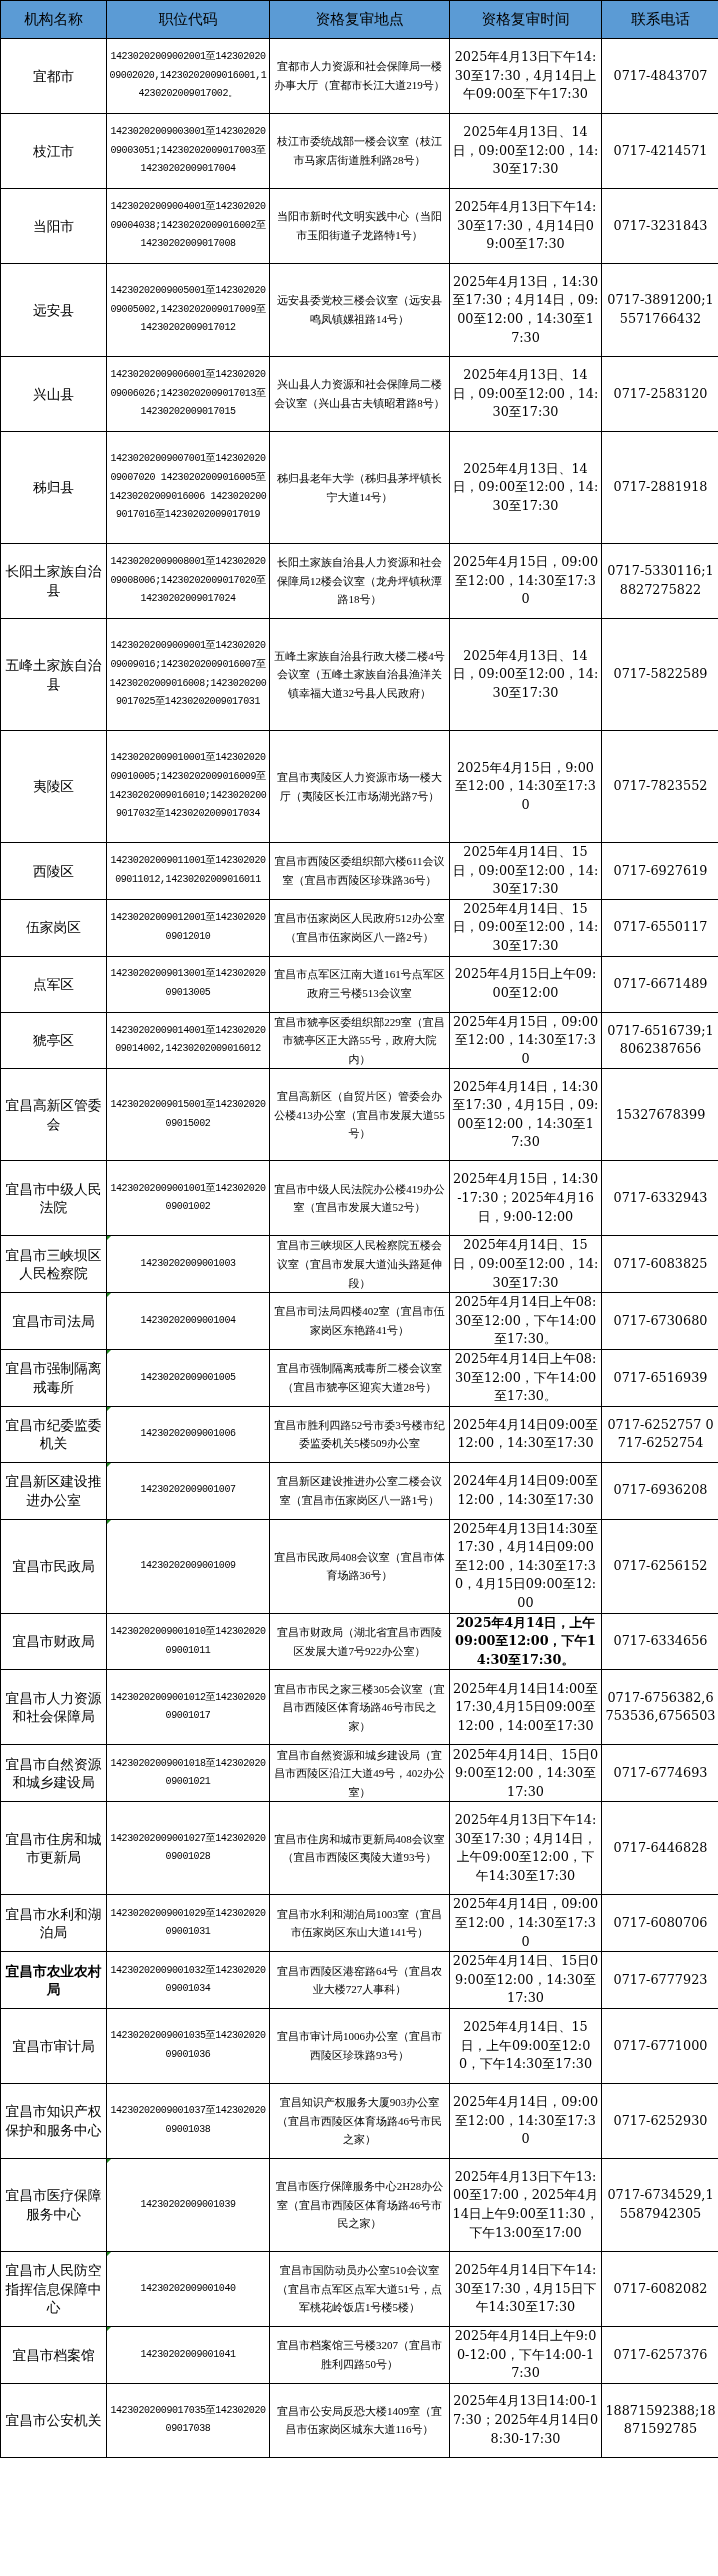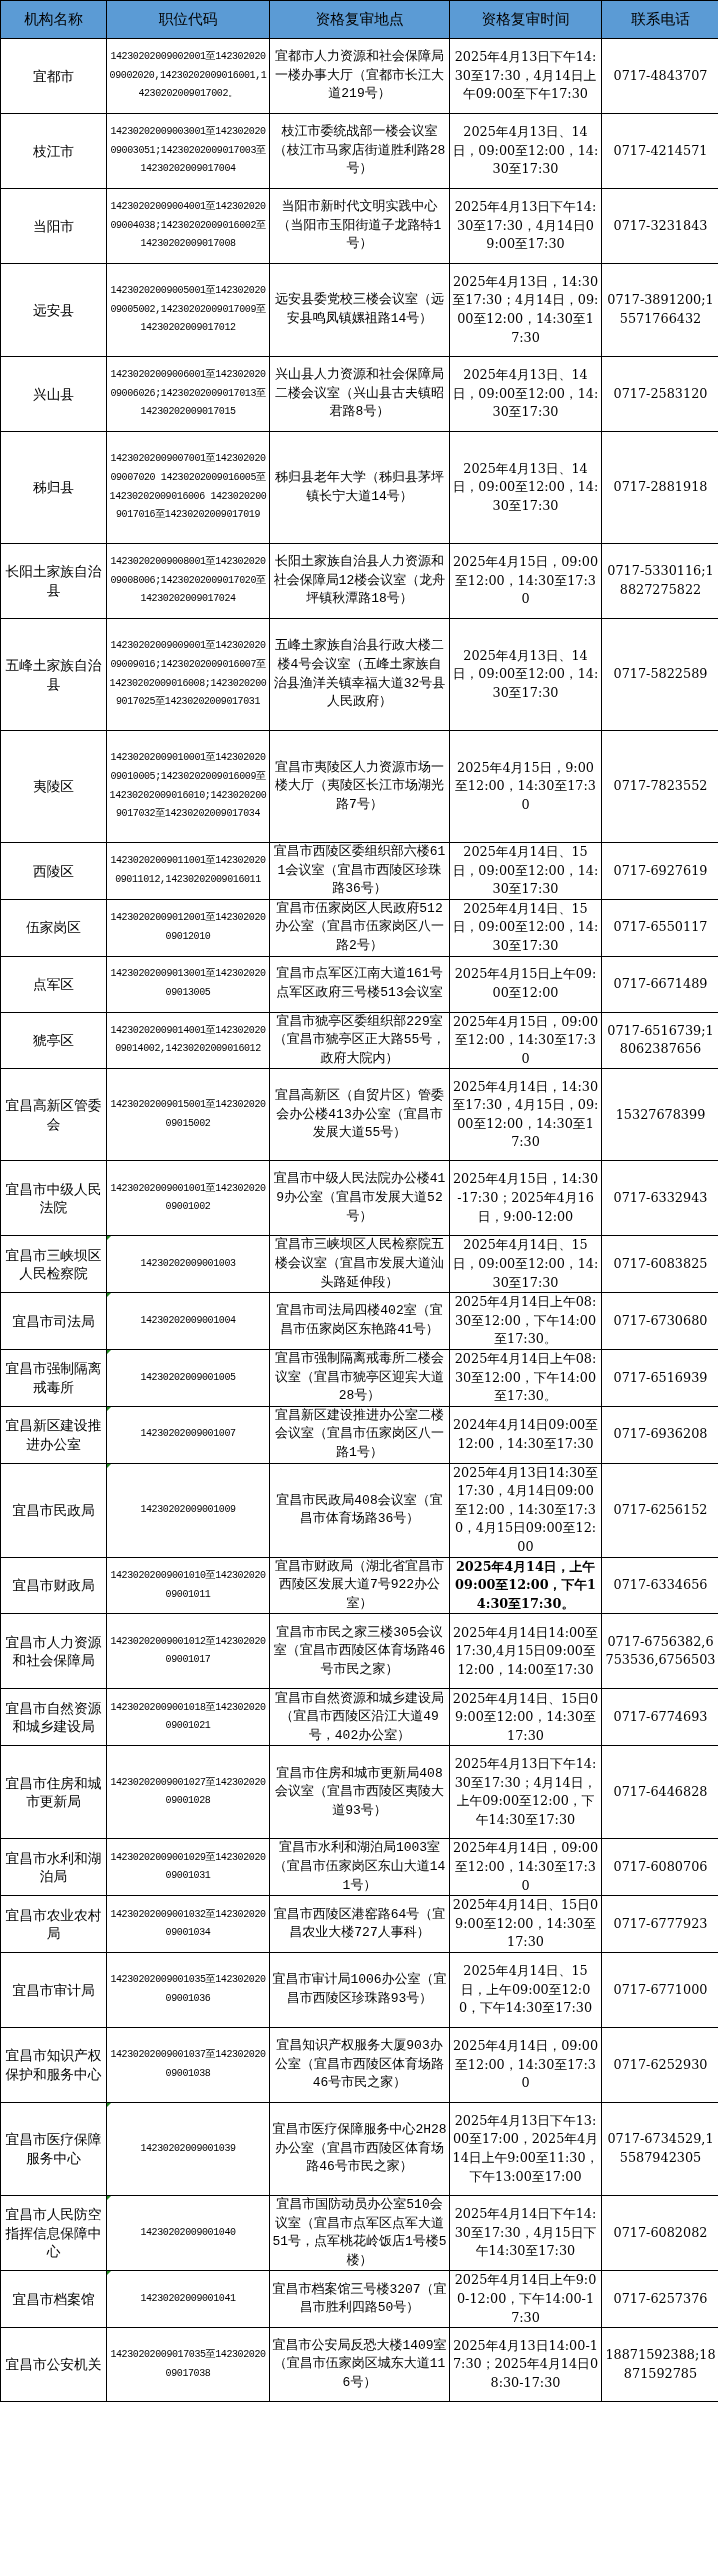--- a/index.html
+++ b/index.html
@@ -27,21 +27,21 @@
     font-weight: normal;
     font-size: 14.7px;
     font-family: "DejaVu Sans", "Liberation Sans", sans-serif;
   }
   td.name { font-family: "DejaVu Sans", "Liberation Sans", sans-serif; font-size: 13.7px; }
   td.code { font-size: 10px; letter-spacing: -0.4px; position: relative; font-family: Liberation Mono, monospace; }
   td.code .flag {
     position: absolute; left: 0; top: 0; width: 0; height: 0;
     border-top: 4.9px solid #1f8a1f; border-right: 4.9px solid transparent;
   }
-  td.addr { font-family: Liberation Mono, monospace; font-size: 13px; }
+  td.addr { font-family: Liberation Serif, serif; font-size: 11px; }
   td.time { font-size: 12.8px; }
   td.phone { font-size: 12.8px; }
 </style>
 </head>
 <body>
 
 <table>
   <colgroup>
     <col class="c1">
       <col class="c2">
@@ -178,20 +178,27 @@
         <td class="time" style="height: 55px;"><span>2025年4月14日上午08:30至12:00，下午14:00至17:30。</span></td>
         <td class="phone" style="height: 55px;"><span>0717-6730680</span></td>
       </tr>
       <tr style="height: 56px;">
         <td class="name" style="height: 55px;"><span>宜昌市强制隔离戒毒所</span></td>
         <td class="code" style="height: 55px;"><span class="flag"></span><span>14230202009001005</span></td>
         <td class="addr" style="height: 55px;"><span>宜昌市强制隔离戒毒所二楼会议室（宜昌市猇亭区迎宾大道28号）</span></td>
         <td class="time" style="height: 55px;"><span>2025年4月14日上午08:30至12:00，下午14:00至17:30。</span></td>
         <td class="phone" style="height: 55px;"><span>0717-6516939</span></td>
       </tr>
+      <tr style="height: 56px;">
+        <td class="name" style="height: 55px;"><span>宜昌市纪委监委机关</span></td>
+        <td class="code" style="height: 55px;"><span class="flag"></span><span>14230202009001006</span></td>
+        <td class="addr" style="height: 55px;"><span>宜昌市胜利四路52号市委3号楼市纪委监委机关5楼509办公室</span></td>
+        <td class="time" style="height: 55px;"><span>2025年4月14日09:00至12:00，14:30至17:30</span></td>
+        <td class="phone" style="height: 55px;"><span>0717-6252757 0717-6252754</span></td>
+      </tr>
       <tr style="height: 57px;">
         <td class="name" style="height: 56px;"><span>宜昌新区建设推进办公室</span></td>
         <td class="code" style="height: 56px;"><span class="flag"></span><span>14230202009001007</span></td>
         <td class="addr" style="height: 56px;"><span>宜昌新区建设推进办公室二楼会议室（宜昌市伍家岗区八一路1号）</span></td>
         <td class="time" style="height: 56px;"><span>2024年4月14日09:00至12:00，14:30至17:30</span></td>
         <td class="phone" style="height: 56px;"><span>0717-6936208</span></td>
       </tr>
       <tr style="height: 93px;">
         <td class="name" style="height: 92px;"><span>宜昌市民政局</span></td>
         <td class="code" style="height: 92px;"><span class="flag"></span><span>14230202009001009</span></td>
@@ -228,21 +235,21 @@
         <td class="phone" style="height: 92px;"><span>0717-6446828</span></td>
       </tr>
       <tr style="height: 56px;">
         <td class="name" style="height: 55px;"><span>宜昌市水利和湖泊局</span></td>
         <td class="code" style="height: 55px;"><span>14230202009001029至14230202009001031</span></td>
         <td class="addr" style="height: 55px;"><span>宜昌市水利和湖泊局1003室（宜昌市伍家岗区东山大道141号）</span></td>
         <td class="time" style="height: 55px;"><span>2025年4月14日，09:00至12:00，14:30至17:30</span></td>
         <td class="phone" style="height: 55px;"><span>0717-6080706</span></td>
       </tr>
       <tr style="height: 56px;">
-        <td class="name" style="height: 55px;"><span>宜昌市农业农村局</span></td>
+        <td class="name" style="height: 55px; font-weight: bold;"><span>宜昌市农业农村局</span></td>
         <td class="code" style="height: 55px;"><span>14230202009001032至14230202009001034</span></td>
         <td class="addr" style="height: 55px;"><span>宜昌市西陵区港窑路64号（宜昌农业大楼727人事科）</span></td>
         <td class="time" style="height: 55px;"><span>2025年4月14日、15日09:00至12:00，14:30至17:30</span></td>
         <td class="phone" style="height: 55px;"><span>0717-6777923</span></td>
       </tr>
       <tr style="height: 75px;">
         <td class="name" style="height: 74px;"><span>宜昌市审计局</span></td>
         <td class="code" style="height: 74px;"><span>14230202009001035至14230202009001036</span></td>
         <td class="addr" style="height: 74px;"><span>宜昌市审计局1006办公室（宜昌市西陵区珍珠路93号）</span></td>
         <td class="time" style="height: 74px;"><span>2025年4月14日、15日，上午09:00至12:00，下午14:30至17:30</span></td>

